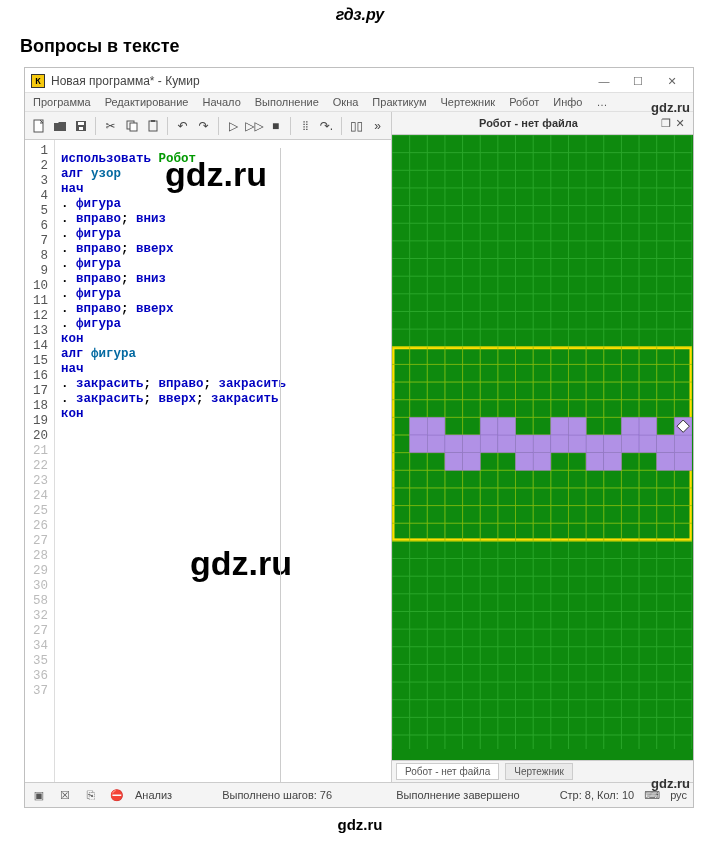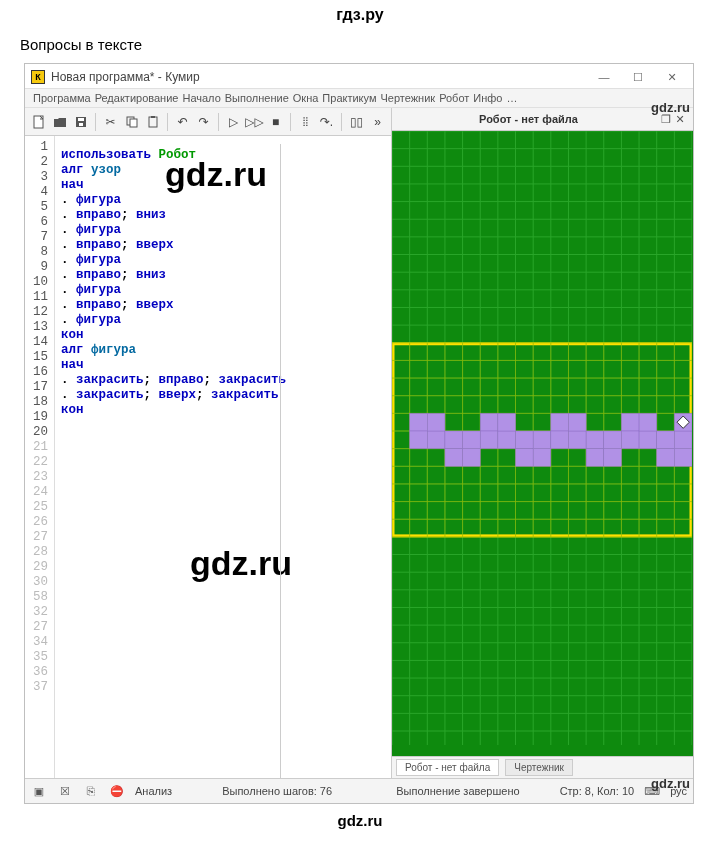--- a/index.html
+++ b/index.html
@@ -11,33 +11,34 @@
     font-size: 12px;
     color: #000;
     overflow: hidden;
     position: relative;
   }
   .page-top-title {
     text-align: center;
     font-weight: 700;
     font-size: 16px;
     padding: 6px 0 8px;
+    font-style: italic;
   }
   .watermark {
     position: absolute;
     font-weight: 900;
     color: #000;
     pointer-events: none;
     white-space: nowrap;
   }
   .wm-big { font-size: 34px; }
   .wm-med { font-size: 13px; color: #333; }
   .questions-heading {
-    font-weight: 400;
-    font-size: 15px;
+    font-weight: 700;
+    font-size: 18px;
     padding: 4px 0 10px 20px;
   }
   .app-window {
     margin: 0 8px 0 24px;
     border: 1px solid #bfbfbf;
     background: #f4f4f4;
     width: 670px;
   }
   .title-bar {
     display: flex;
@@ -58,21 +59,21 @@
   }
   .title-spacer { flex: 1; }
   .win-controls { display: flex; gap: 4px; }
   .win-btn {
     width: 30px; height: 18px;
     display: flex; align-items: center; justify-content: center;
     font-size: 11px; color: #666;
   }
   .menu-bar {
     display: flex;
-    gap: 4px;
+    gap: 14px;
     padding: 3px 8px;
     background: #f4f4f4;
     border-bottom: 1px solid #e0e0e0;
     font-size: 11px;
     color: #555;
   }
   .menu-item { cursor: default; }
   .main-area {
     display: flex;
     height: 670px;

